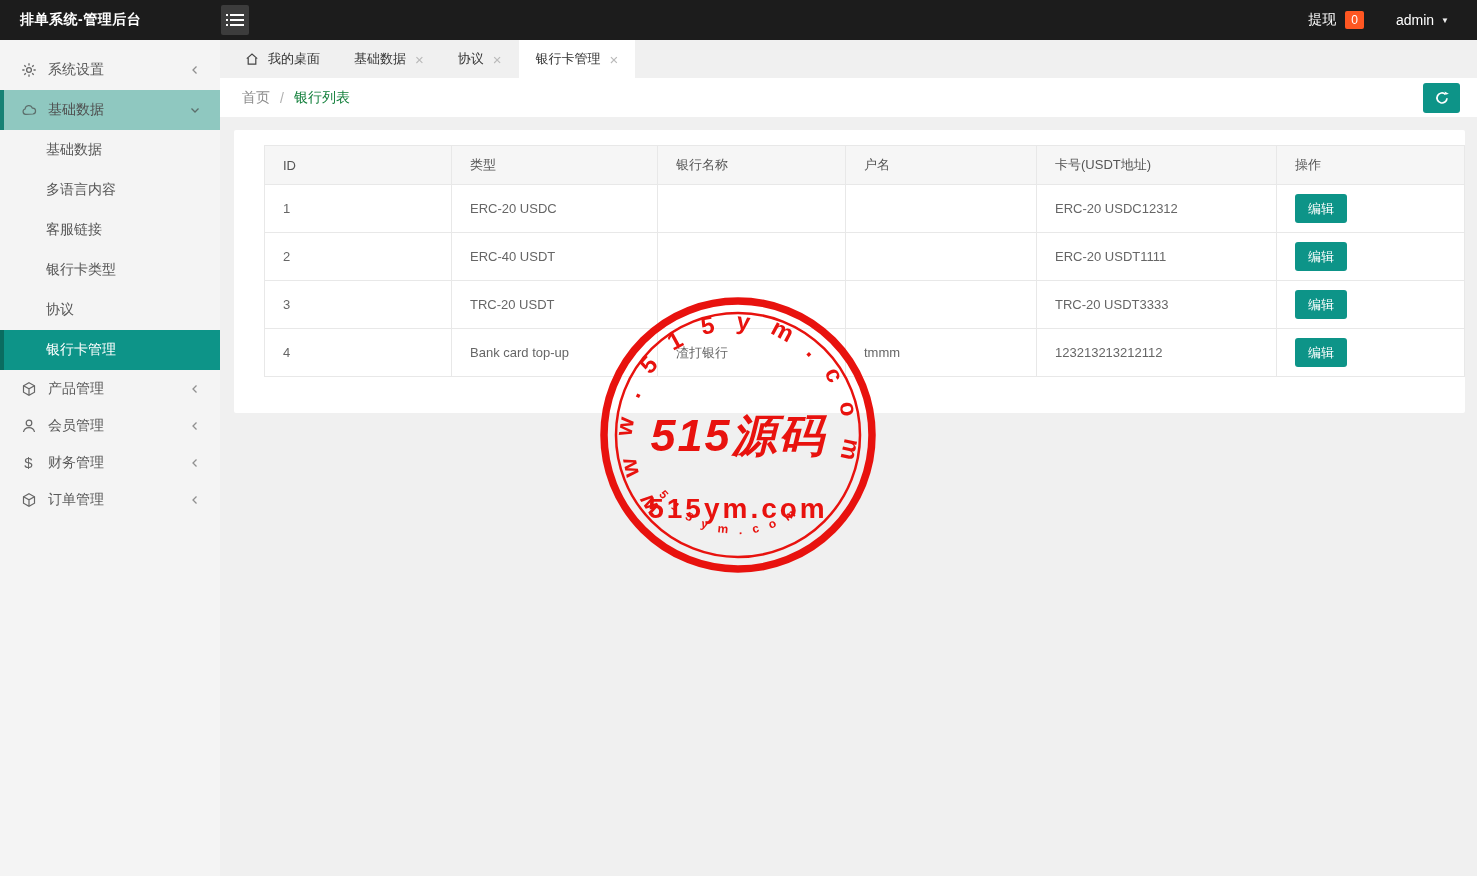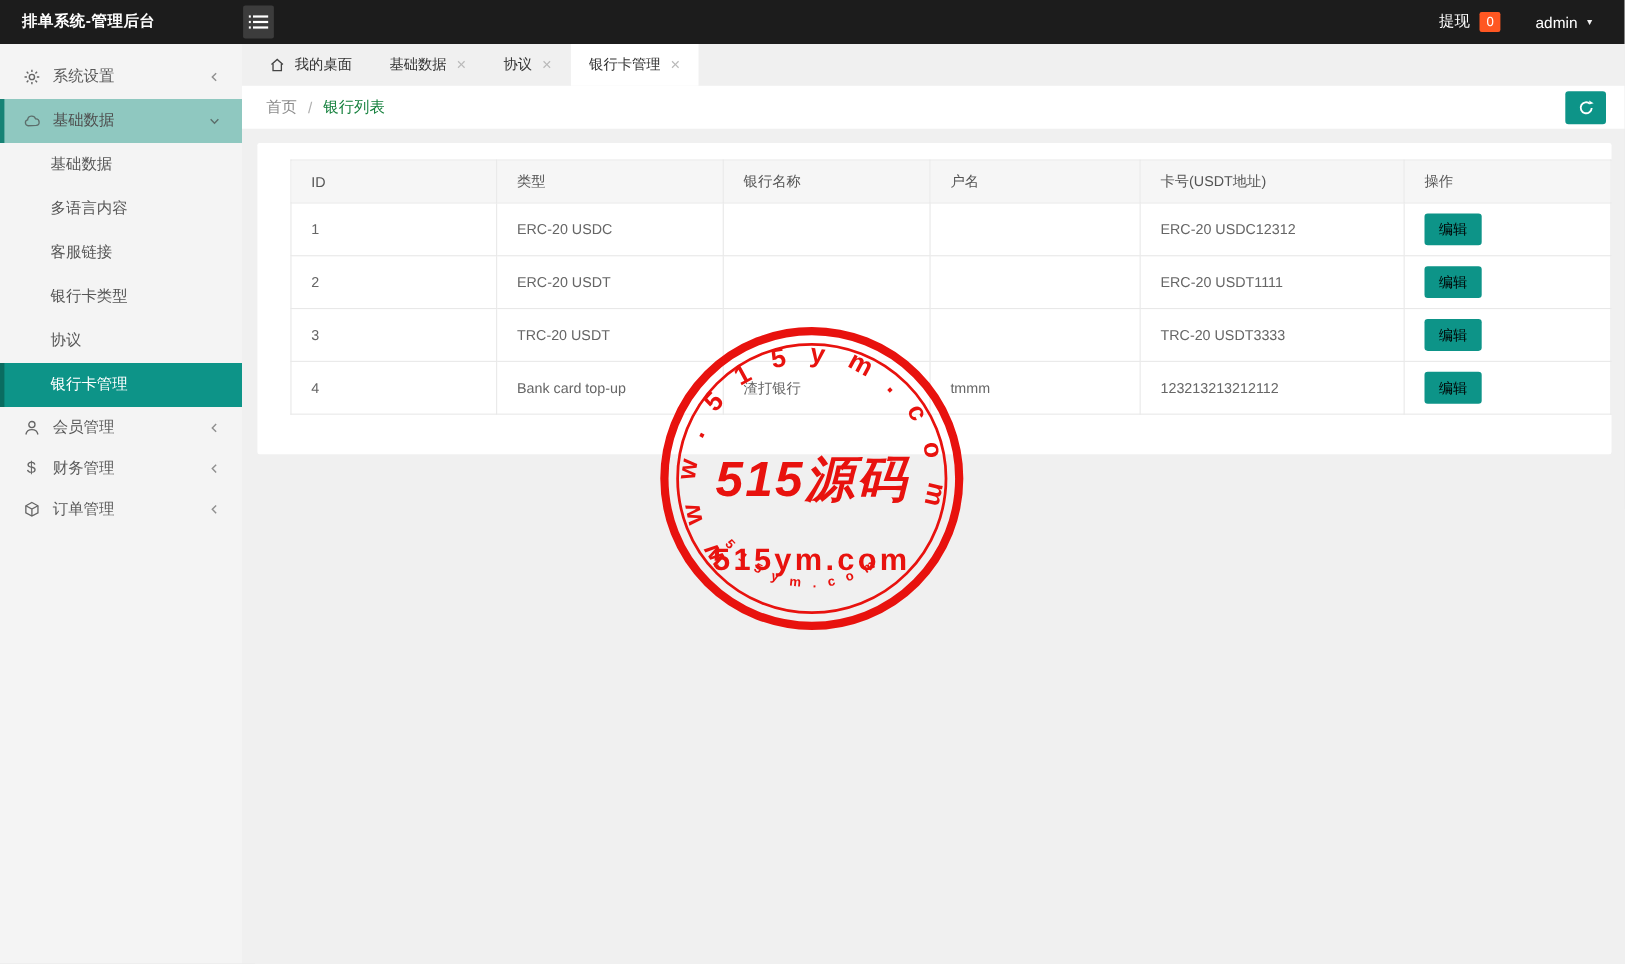--- a/index.html
+++ b/index.html
@@ -48,21 +48,21 @@
   .refresh-btn { margin-left:auto; width:37px; height:30px; background:#0d9488; border:none; border-radius:3px;
                  display:flex; align-items:center; justify-content:center; cursor:pointer; }
 
   .content { flex:1; padding:13px 12px 0 14px; }
   .card { background:#fff; padding:15px 30px 36px; border-radius:2px; }
   table { width:100%; border-collapse:collapse; table-layout:fixed; font-size:13px; color:#666; }
   th, td { border:1px solid #e8e8e8; padding:0 18px; text-align:left; font-weight:400;
            overflow:hidden; white-space:nowrap; }
   thead th { background:#f6f6f6; height:39px; color:#555; }
   td { height:48px; background:#fff; }
-  .edit-btn { background:#0d9488; color:#000000; border:none; border-radius:3px; height:29px; padding:0 13px;
+  .edit-btn { background:#0d9488; color:#ffffff; border:none; border-radius:3px; height:29px; padding:0 13px;
               font-size:13px; cursor:pointer; }
 
   
   .watermark { position:absolute; left:597px; top:294px; width:282px; height:282px; pointer-events:none; }
   .watermark text { fill:#e8120e; font-family:"Liberation Sans","DejaVu Sans",sans-serif; }
 </style>
 </head>
 <body>
 
 <div class="page">
@@ -127,20 +127,34 @@
 
       <nav>
         <div class="sub-item">基础数据</div>
         <div class="sub-item">多语言内容</div>
         <div class="sub-item">客服链接</div>
         <div class="sub-item">银行卡类型</div>
         <div class="sub-item">协议</div>
         <div class="sub-item active">银行卡管理</div>
       </nav>
 
+      <div class="side-item h37">
+        <span class="icon">
+          <svg viewBox="0 0 16 16" width="16" height="16" fill="none" stroke="currentColor" stroke-width="1.2">
+            <path d="M8 1.8l5.5 3v6.4l-5.5 3-5.5-3V4.8z"></path>
+              <path d="M2.5 4.8L8 7.8l5.5-3M8 7.8v6.2"></path>
+          </svg>
+        </span>
+        <span>产品管理</span>
+        <span class="arrow">
+          <svg width="10" height="10" viewBox="0 0 10 10" fill="none" stroke="currentColor" stroke-width="1.3">
+              <path d="M6.5 1.5L3 5l3.5 3.5"></path>
+            </svg>
+        </span>
+      </div>
 
       <div class="side-item h37">
         <span class="icon">
           <svg viewBox="0 0 16 16" width="16" height="16" fill="none" stroke="currentColor" stroke-width="1.2">
             <circle cx="8" cy="5" r="2.8"></circle>
               <path d="M2.5 14c.6-3 2.6-4.4 5.5-4.4s4.9 1.4 5.5 4.4"></path>
           </svg>
         </span>
         <span>会员管理</span>
         <span class="arrow">
@@ -240,21 +254,21 @@
                 <td>ERC-20 USDC</td>
                 <td></td>
                 <td></td>
                 <td>ERC-20 USDC12312</td>
                 <td>
                   <button class="edit-btn">编辑</button>
                 </td>
               </tr>
               <tr>
                 <td>2</td>
-                <td>ERC-20 USDT</td>
+                <td>ERC-40 USDT</td>
                 <td></td>
                 <td></td>
                 <td>ERC-20 USDT1111</td>
                 <td>
                   <button class="edit-btn">编辑</button>
                 </td>
               </tr>
               <tr>
                 <td>3</td>
                 <td>TRC-20 USDT</td>

